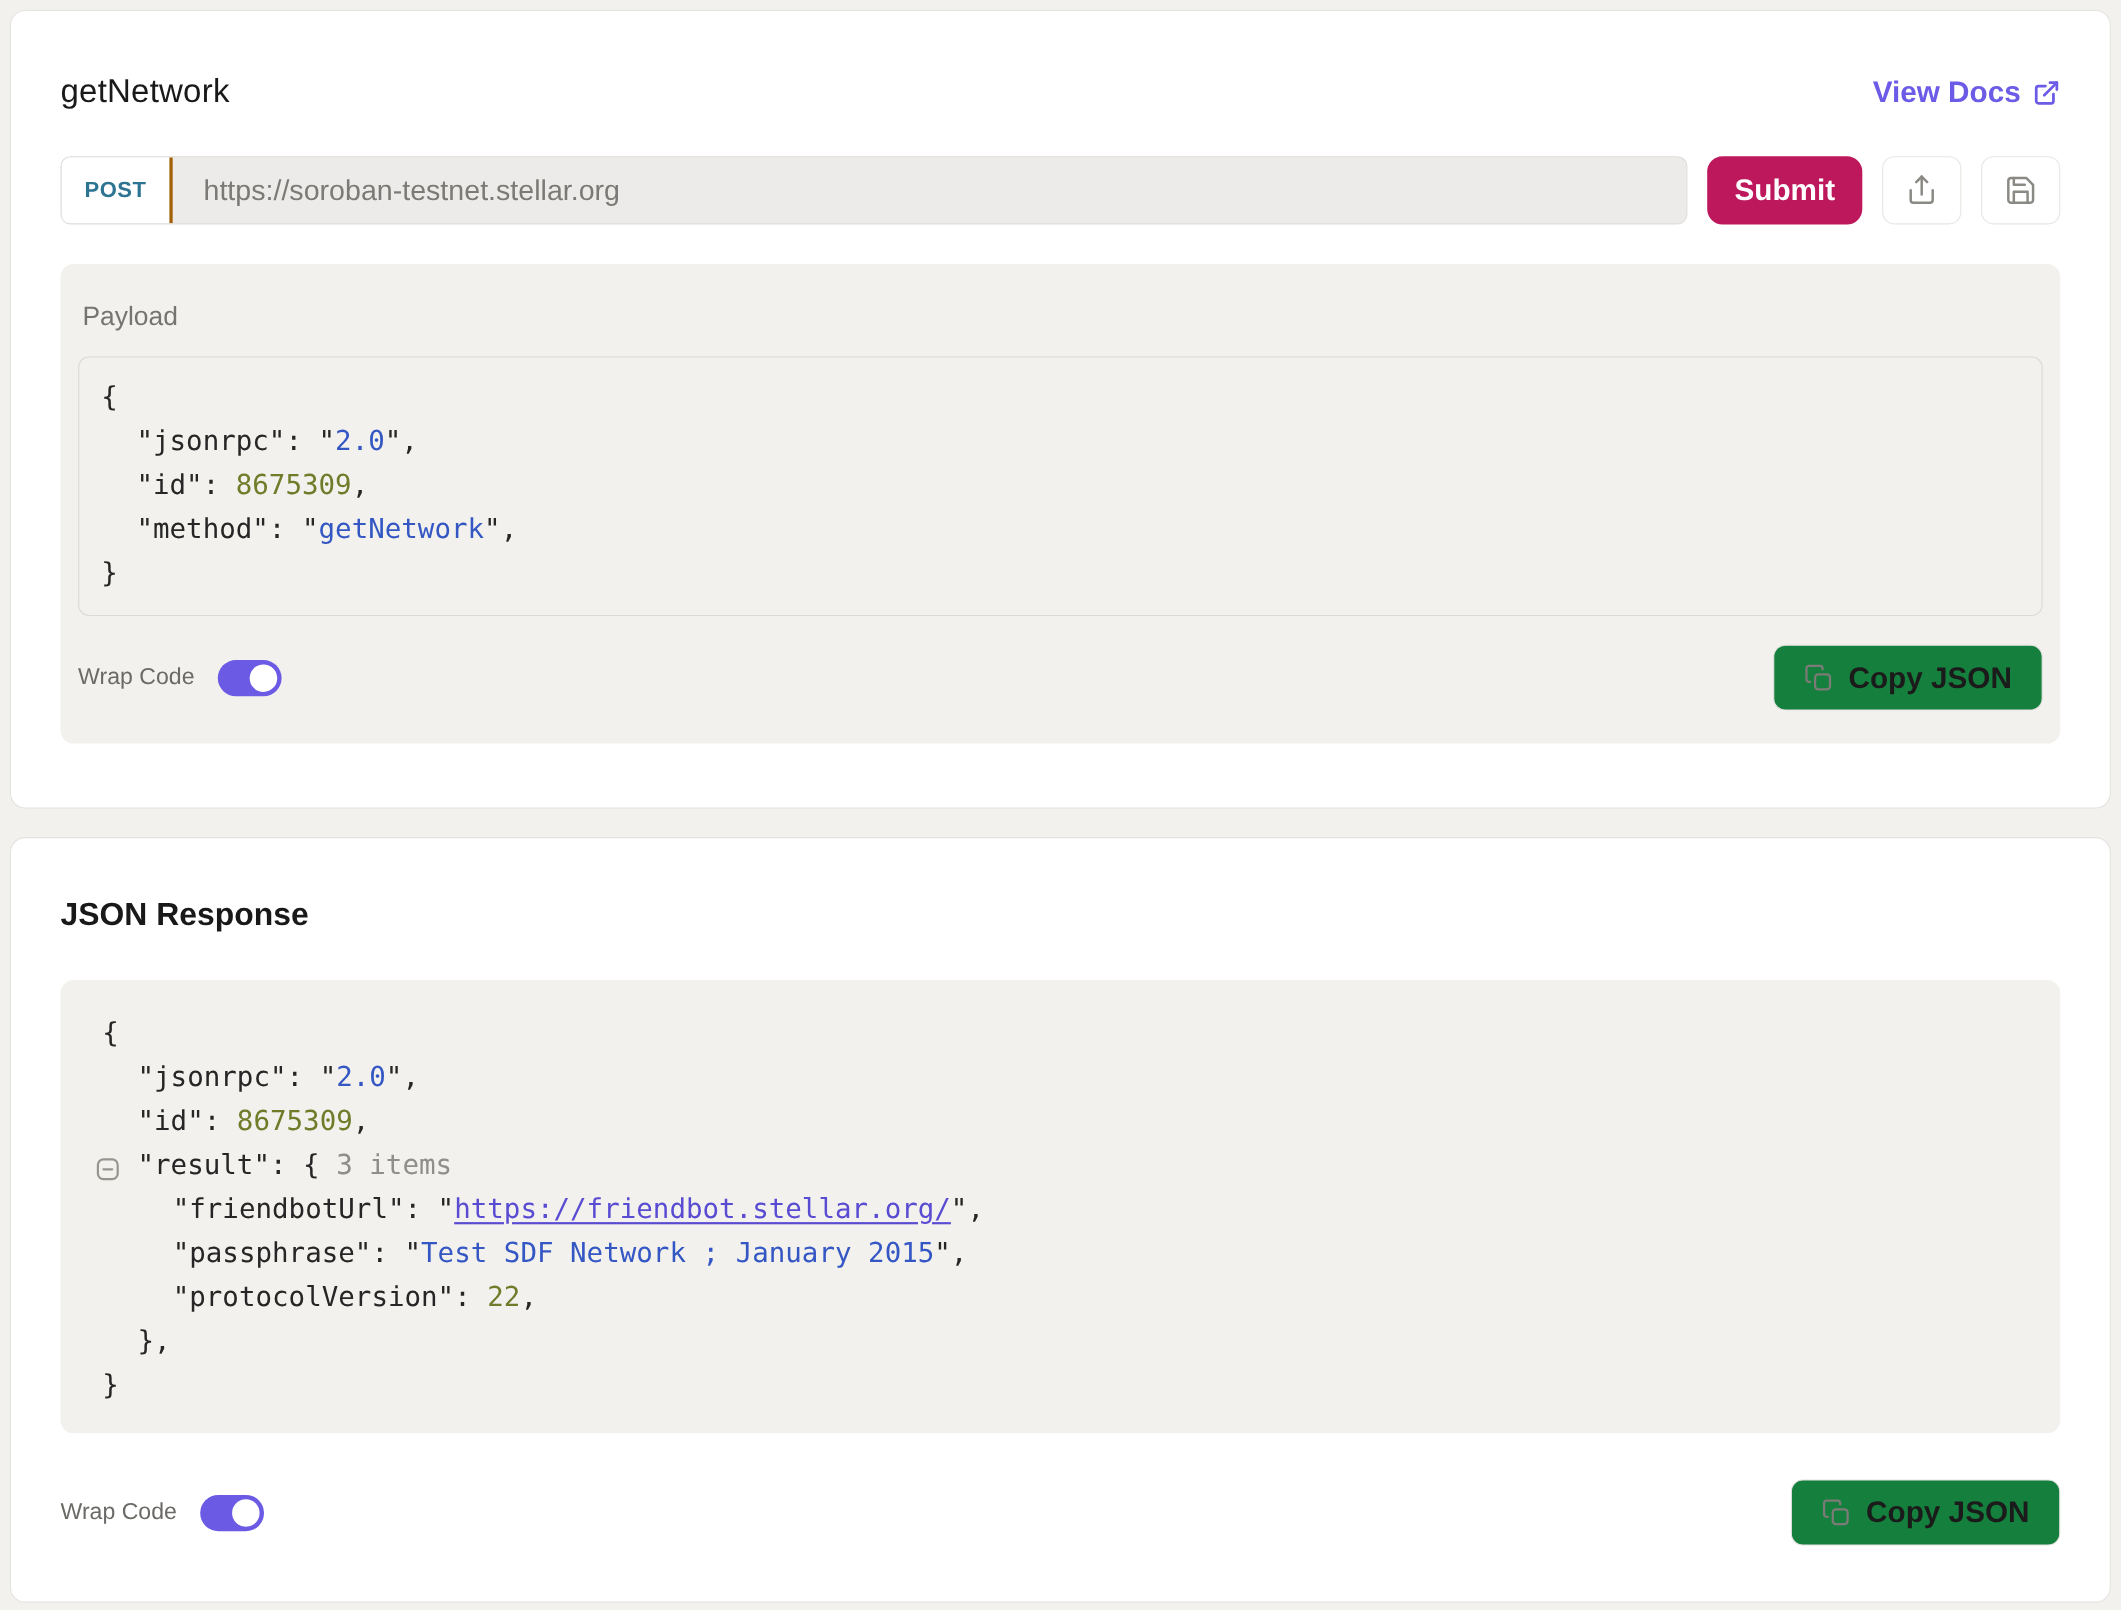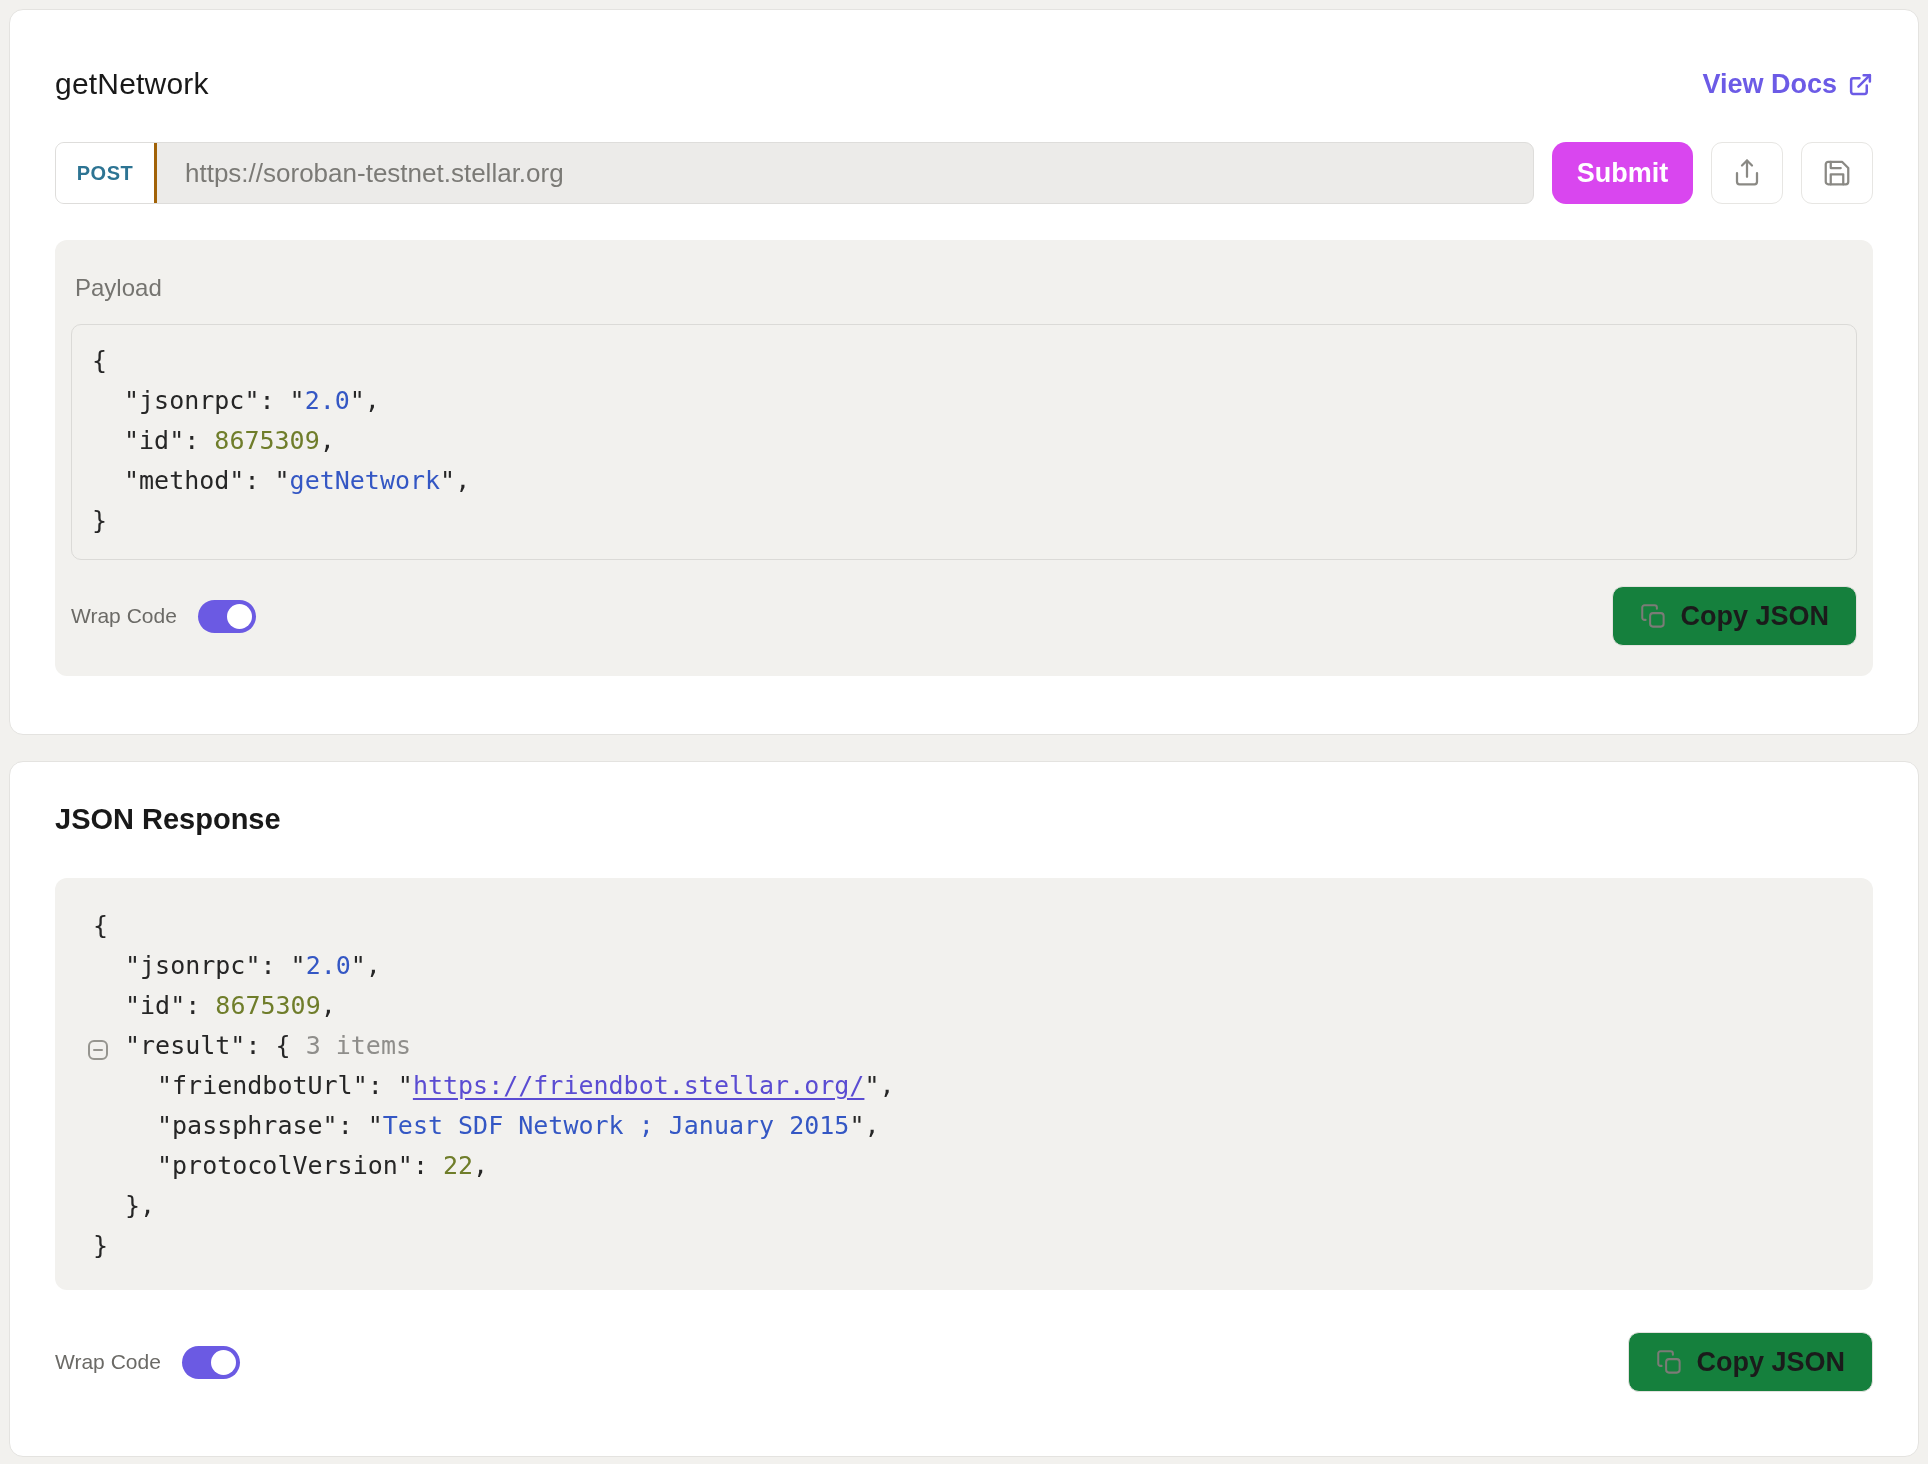--- a/index.html
+++ b/index.html
@@ -11,21 +11,21 @@
     color:#191919;
   }
   .card {
     background:#ffffff;
     border:1px solid #e4e3e0;
     border-radius:14px;
     padding:0 45px;
     width:1910px;
   }
   .card-request { height:726px; padding-top:54px; }
-  .card-response { height:696px; margin-top:26px; padding-top:41px; }
+  .card-response { height:696px; margin-top:26px; padding-top:54px; }
 
   
   .card-head { display:flex; justify-content:space-between; align-items:center; height:40px; }
   .page-title { font-size:30px; font-weight:500; color:#191919; letter-spacing:.2px; }
   .view-docs {
     display:flex; align-items:center; gap:11px;
     color:#6c5be6; font-size:27px; font-weight:700; text-decoration:none; cursor:pointer;
   }
   .view-docs svg { width:25px; height:25px; stroke:#6c5be6; fill:none; stroke-width:2.4; stroke-linecap:round; stroke-linejoin:round; }
 
@@ -39,21 +39,21 @@
     width:101px; background:#ffffff; border-right:3px solid #a16207;
     display:flex; align-items:center; justify-content:center;
     font-size:20px; font-weight:700; color:#2d7493; letter-spacing:.5px;
   }
   .url-input {
     flex:1; border:none; outline:none; background:transparent;
     font-family:"Liberation Sans", sans-serif;
     font-size:26px; color:#7b7a76; padding:0 0 0 28px;
   }
   .submit-btn {
-    width:141px; height:62px; background:#d946ef; color:#ffffff;
+    width:141px; height:62px; background:#be185d; color:#ffffff;
     border:none; border-radius:14px; font-family:"Liberation Sans", sans-serif;
     font-size:27px; font-weight:700; cursor:pointer;
   }
   .icon-btn {
     width:72px; height:62px; background:#ffffff; border:1px solid #e7e6e3;
     border-radius:11px; display:flex; align-items:center; justify-content:center; cursor:pointer;
   }
   .icon-btn svg { width:30px; height:30px; stroke:#8a8984; fill:none; stroke-width:1.8; stroke-linecap:round; stroke-linejoin:round; }
 
   

